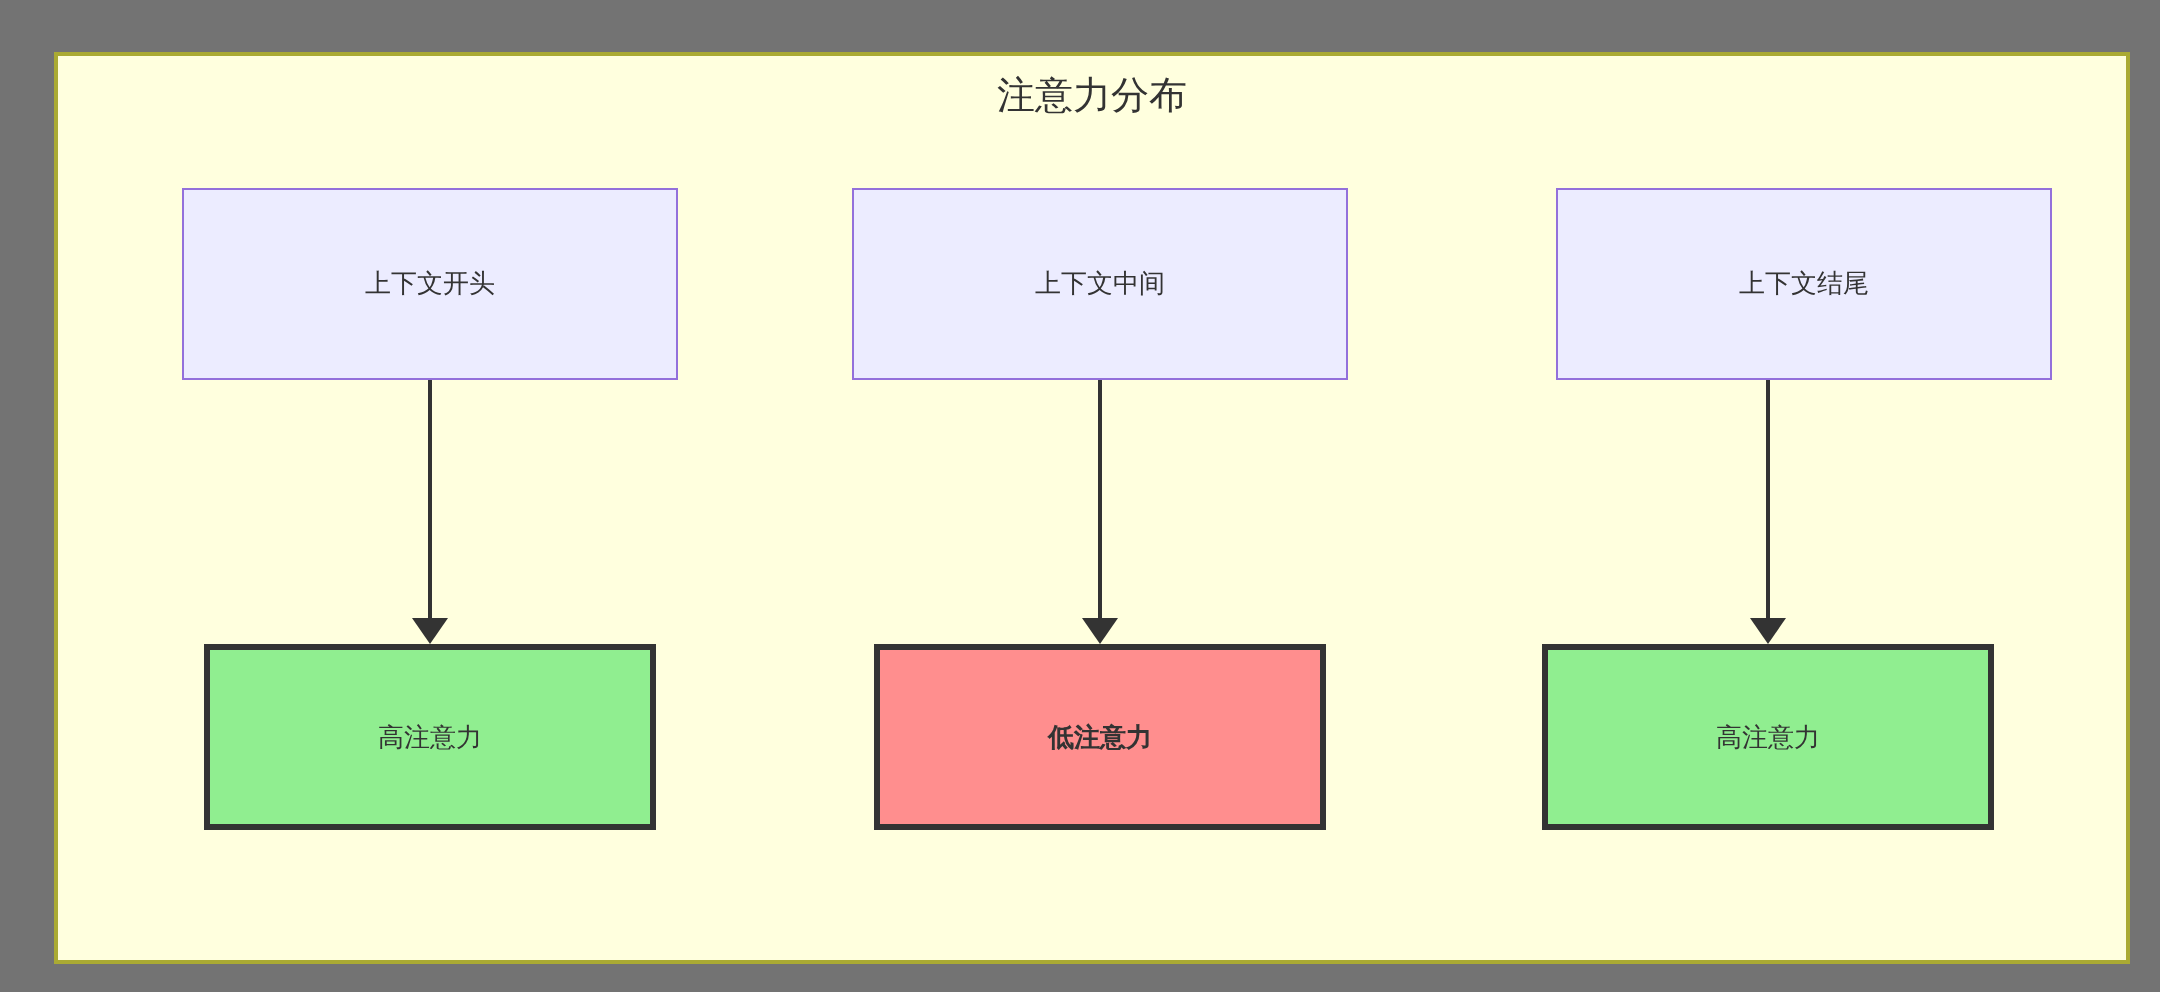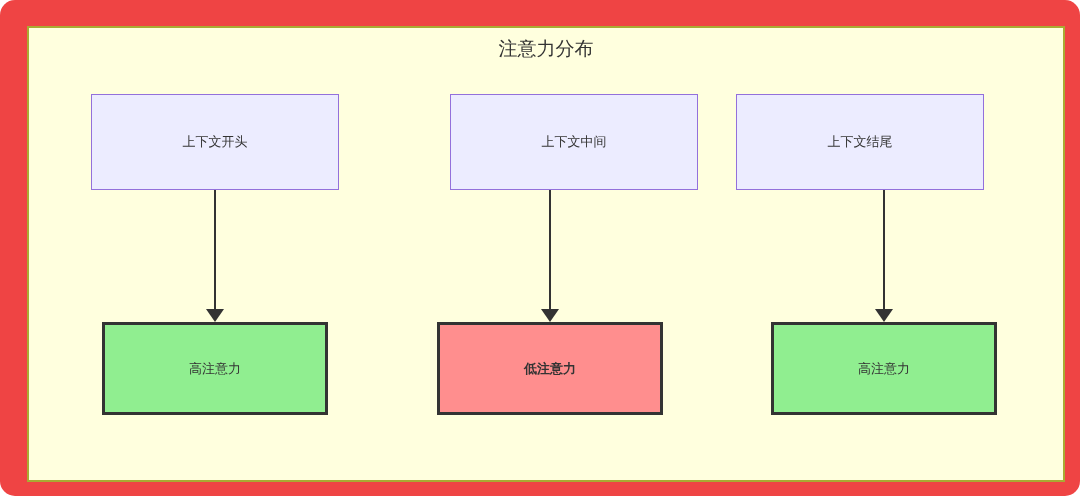--- a/index.html
+++ b/index.html
@@ -4,23 +4,22 @@
 <style>
   html, body { margin: 0; padding: 0; background: #ffffff; }
   body {
     font-family: "Liberation Sans", "DejaVu Sans", sans-serif;
     color: var(--text-color, #333333);
   }
   .page {
     position: relative;
     width: 1080px;
     height: 496px;
-    background: #ef4444;
+    background: #737373;
     overflow: hidden;
-    border-radius: 15px;
   }
   .diagram-container {
     position: absolute;
     left: 27px;
     top: 26px;
     width: 1038px;
     height: 456px;
     box-sizing: border-box;
     background: var(--container-fill, #FFFFDE);
     border: 2px solid var(--container-border, #AAAA33);
@@ -55,22 +54,22 @@
   .node.result {
     top: 294px;
     width: 226px;
     height: 93px;
     border: 3px solid var(--result-border, #333333);
   }
   .node.high { background: var(--high-fill, #90EE90); }
   .node.low  { background: var(--low-fill, #FF8E8E); }
 
   .col0 .context { left: 62px; }
-  .col1 .context { left: 421px; }
-  .col2 .context { left: 707px; }
+  .col1 .context { left: 397px; }
+  .col2 .context { left: 749px; }
   .col0 .result { left: 73px; }
   .col1 .result { left: 408px; font-weight: bold; }
   .col2 .result { left: 742px; }
 
   .arrow-connector { position: absolute; top: 162px; width: 18px; height: 132px; }
   .col0 .arrow-connector { left: 177px; }
   .col1 .arrow-connector { left: 512px; }
   .col2 .arrow-connector { left: 846px; }
   .arrow-line {
     position: absolute;

